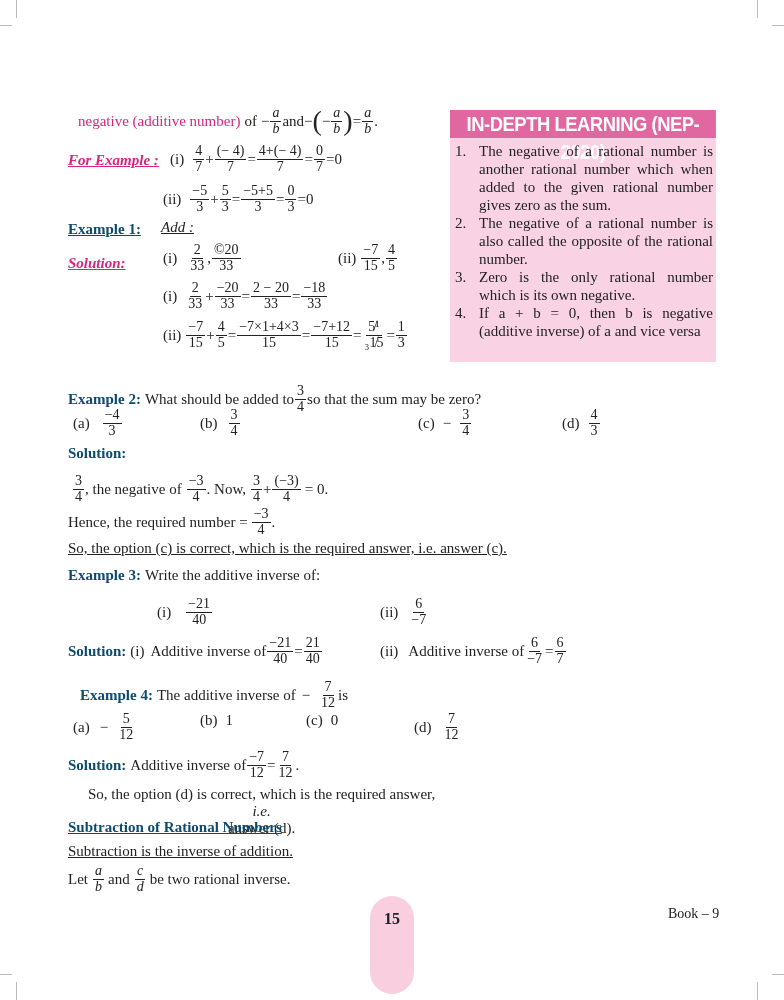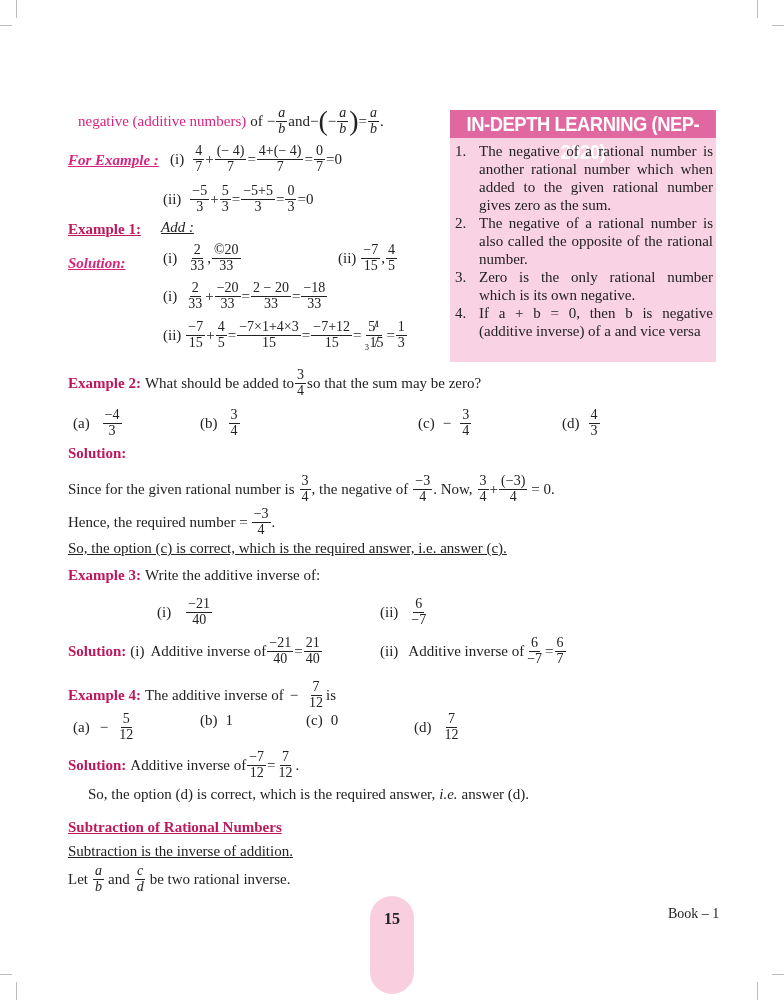--- a/index.html
+++ b/index.html
@@ -1,20 +1,20 @@
 <!DOCTYPE html>
 <html><head>
 <meta charset="utf-8">
 <style>
   html, body { margin:0; padding:0; }
   body { width:784px; height:1000px; background:#ffffff; position:relative; overflow:hidden;
          font-family:"Liberation Serif","DejaVu Serif",serif; color:#222; font-size:15px; }
   .abs { position:absolute;text-decoration:underline; }
   .pink { color:#d6247f; }
-  .pinkb { color:#be185d; font-weight:bold; }
+  .pinkb { color:#0c4a6e; font-weight:bold; }
   .pinki { color:#d6247f; font-style:italic; font-weight:bold; }
   .frac { display:inline-flex; flex-direction:column; align-items:center; vertical-align:middle;
           line-height:1.05; font-size:14px; margin:0 1px; }
   .frac .n { padding:0 2px; border-bottom:1px solid #222; }
   .frac .d { padding:0 2px; }
   .it { font-style:italic; }
   .row { position:absolute; white-space:nowrap; display:flex; align-items:center; }
   .row > * { flex:none; }
   .gap { display:inline-block; }
   
@@ -39,21 +39,21 @@
 <div class="crop" style="left:0;top:25px;width:12px;height:1px;"></div>
 <div class="crop" style="left:505px;top:0;width:1px;height:0;"></div>
 <div class="crop" style="left:757px;top:0;width:1px;height:18px;"></div>
 <div class="crop" style="left:772px;top:25px;width:12px;height:1px;"></div>
 <div class="crop" style="left:0;top:974px;width:12px;height:1px;"></div>
 <div class="crop" style="left:16px;top:982px;width:1px;height:18px;"></div>
 <div class="crop" style="left:772px;top:974px;width:12px;height:1px;"></div>
 <div class="crop" style="left:757px;top:982px;width:1px;height:18px;"></div>
 
 <div class="row" style="left:78px;top:106px;">
-  <span class="pink">negative (additive numbers)</span>
+  <span class="pink">negative (additive number)</span>
   <span class="gap" style="width:4px"></span>
   <span>of</span>
   <span class="gap" style="width:4px"></span>
   <span>−</span>
   <span class="frac it">
       <span class="n">a</span>
       <span class="d">b</span>
     </span>
   <span>and</span>
   <span>−</span>
@@ -200,21 +200,21 @@
   <div class="box-item">
       <span class="num">3.</span>
       <span class="txt">Zero is the only rational number which is its own negative.</span>
     </div>
   <div class="box-item">
       <span class="num">4.</span>
       <span class="txt">If a + b = 0, then b is negative (additive inverse) of a and vice versa</span>
     </div>
 </div>
 
-<div class="row" style="left:68px;top:368px;">
+<div class="row" style="left:68px;top:384px;">
   <span class="pinkb">Example 2:</span>
     <span class="gap" style="width:4px"></span>
   <span>What should be added to</span>
   <span class="frac">
       <span class="n">3</span>
       <span class="d">4</span>
     </span>
   <span>so that the sum may be zero?</span>
 </div>
 <div class="row" style="left:73px;top:408px;">
@@ -249,21 +249,20 @@
   <span class="frac">
       <span class="n">4</span>
       <span class="d">3</span>
     </span>
 </div>
 <div class="row" style="left:68px;top:445px;">
   <span class="pinkb">Solution:</span>
     <span class="gap" style="width:4px"></span>
 </div>
 <div class="row" style="left:68px;top:474px;">
-  <span>Since for the given rational number is</span>
     <span class="gap" style="width:4px"></span>
   <span class="frac">
       <span class="n">3</span>
       <span class="d">4</span>
     </span>
   <span>, the negative of</span>
     <span class="gap" style="width:4px"></span>
   <span class="frac">
       <span class="n">−3</span>
       <span class="d">4</span>
@@ -338,21 +337,21 @@
       <span class="n">6</span>
       <span class="d">−7</span>
     </span>
   <span>=</span>
   <span class="frac">
       <span class="n">6</span>
       <span class="d">7</span>
     </span>
 </div>
 
-<div class="row" style="left:68px;top:680px;text-align:center;">
+<div class="row" style="left:80px;top:680px;text-align:center;">
   <span class="pinkb">Example 4:</span>
     <span class="gap" style="width:4px"></span>
   <span>The additive inverse of</span>
     <span class="gap" style="width:6px"></span>
   <span>−</span>
     <span class="gap" style="width:8px"></span>
   <span class="frac">
       <span class="n">7</span>
       <span class="d">12</span>
     </span>
@@ -394,21 +393,21 @@
       <span class="n">−7</span>
       <span class="d">12</span>
     </span>
   <span>=</span>
   <span class="frac">
       <span class="n">7</span>
       <span class="d">12</span>
     </span>
   <span>.</span>
 </div>
-<div class="row" style="left:88px;top:786px;">
+<div class="row" style="left:88px;top:786px;flex-direction:column;">
   <span>So, the option (d) is correct, which is the required answer,</span>
     <span class="gap" style="width:4px"></span>
   <span class="it">i.e.</span>
     <span class="gap" style="width:4px"></span>
   <span>answer (d).</span>
 </div>
 
 <div class="abs pinkb" style="left:68px;top:819px;">Subtraction of Rational Numbers</div>
 <div class="abs" style="left:68px;top:843px;">Subtraction is the inverse of addition.</div>
 <div class="row" style="left:68px;top:864px;">
@@ -424,13 +423,13 @@
   <span class="frac it">
       <span class="n">c</span>
       <span class="d">d</span>
     </span>
   <span class="gap" style="width:3px"></span>
     <span>be two rational inverse.</span>
 </div>
 
 <div class="pagepill"></div>
 <div class="pagenum">15</div>
-<div class="bookref">Book – 1</div>
+<div class="bookref">Book – 9</div>
 
 </body></html>

